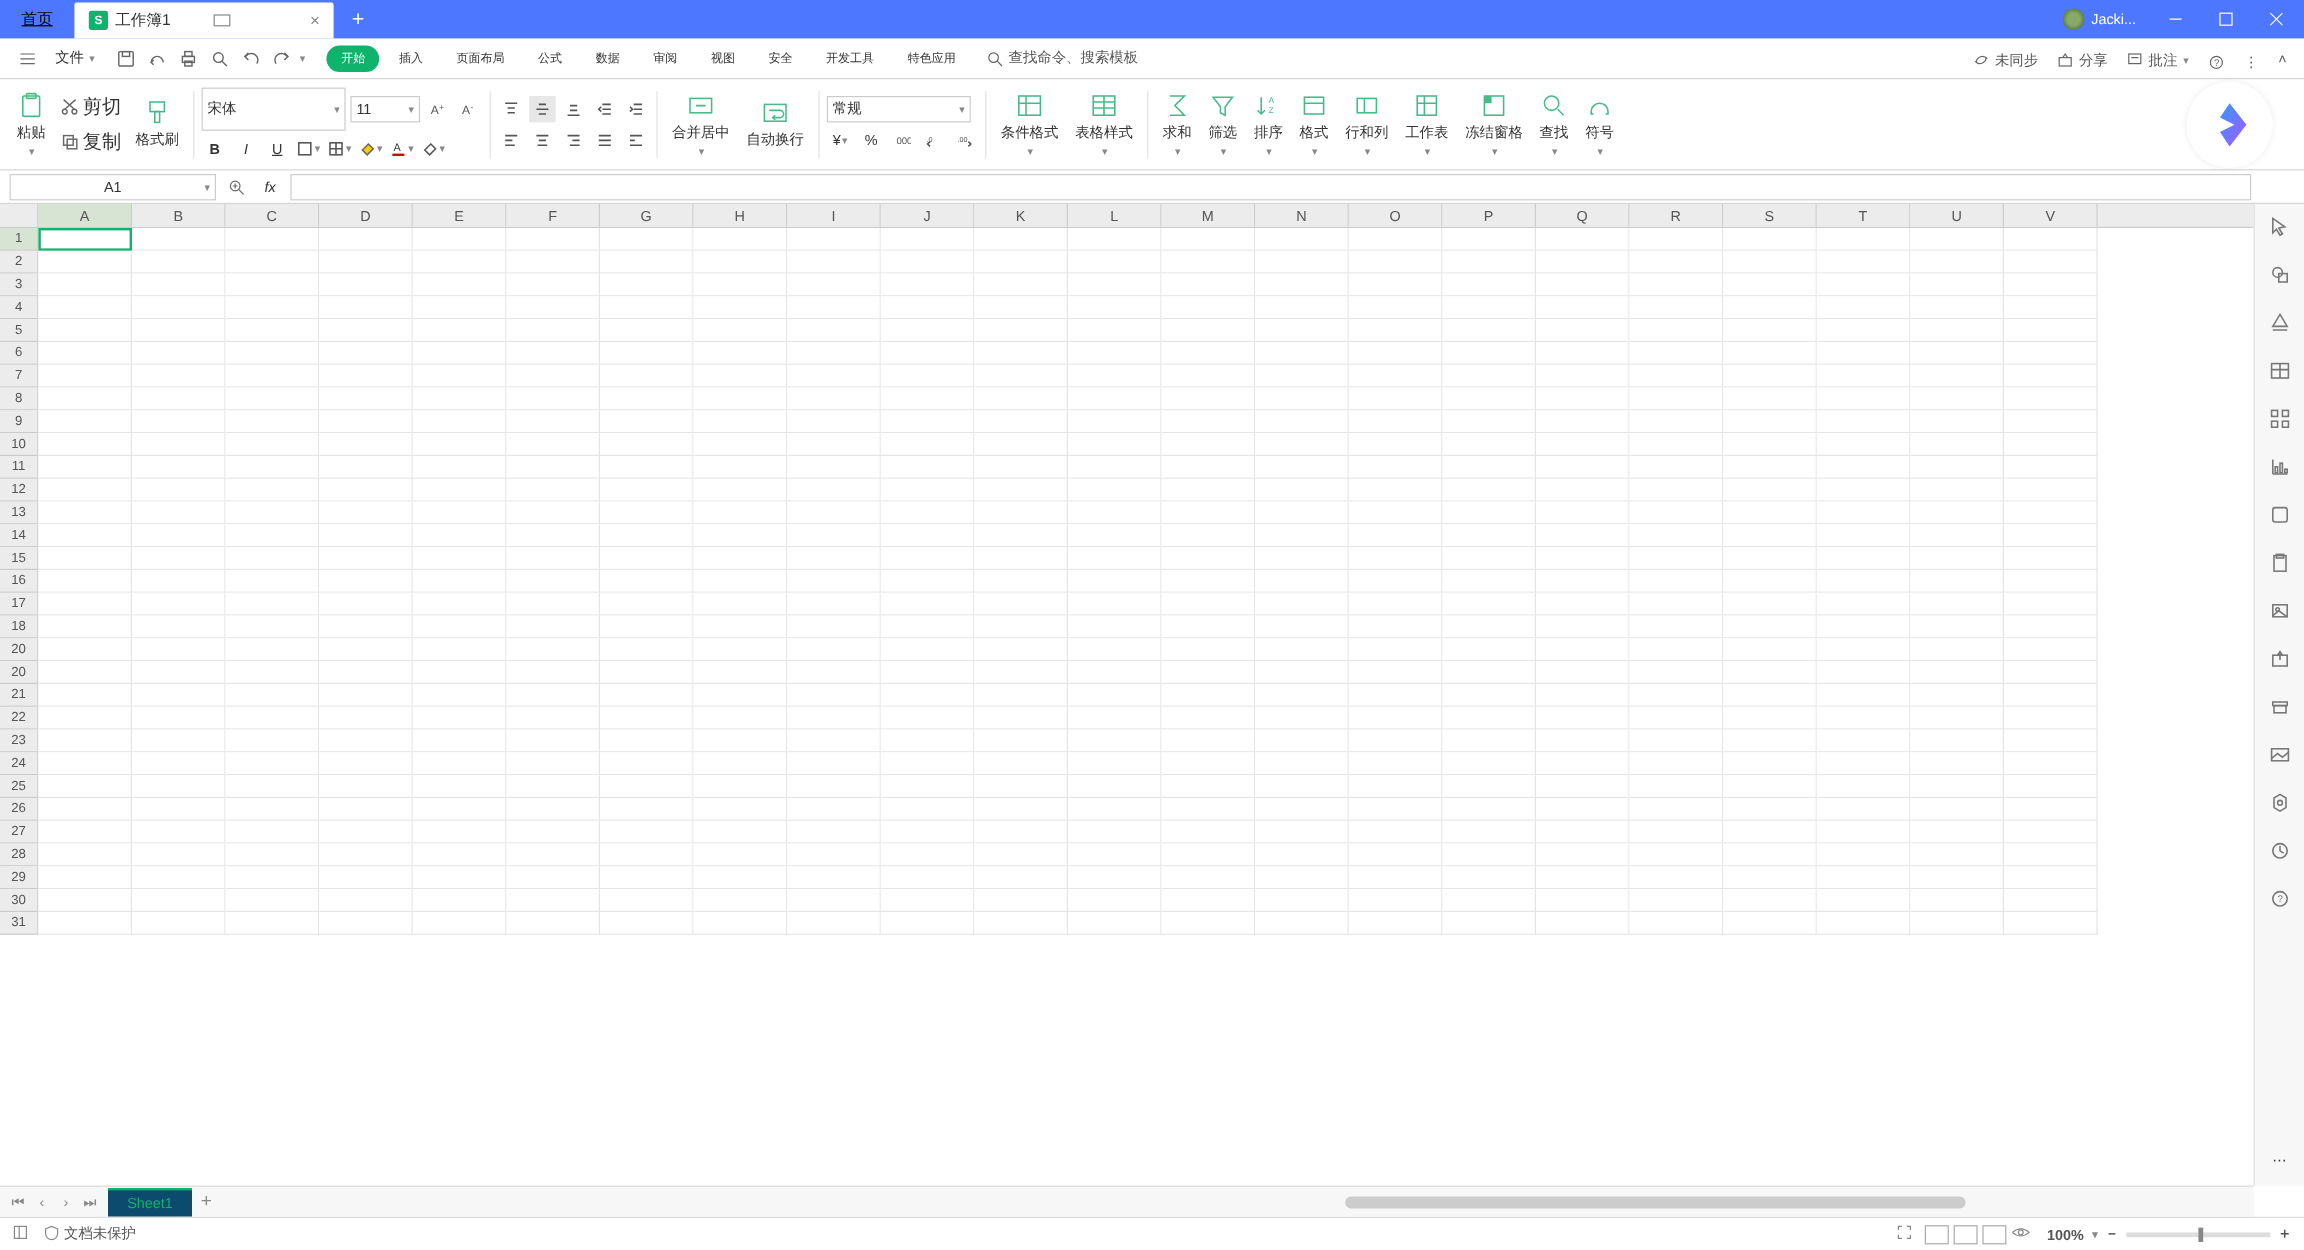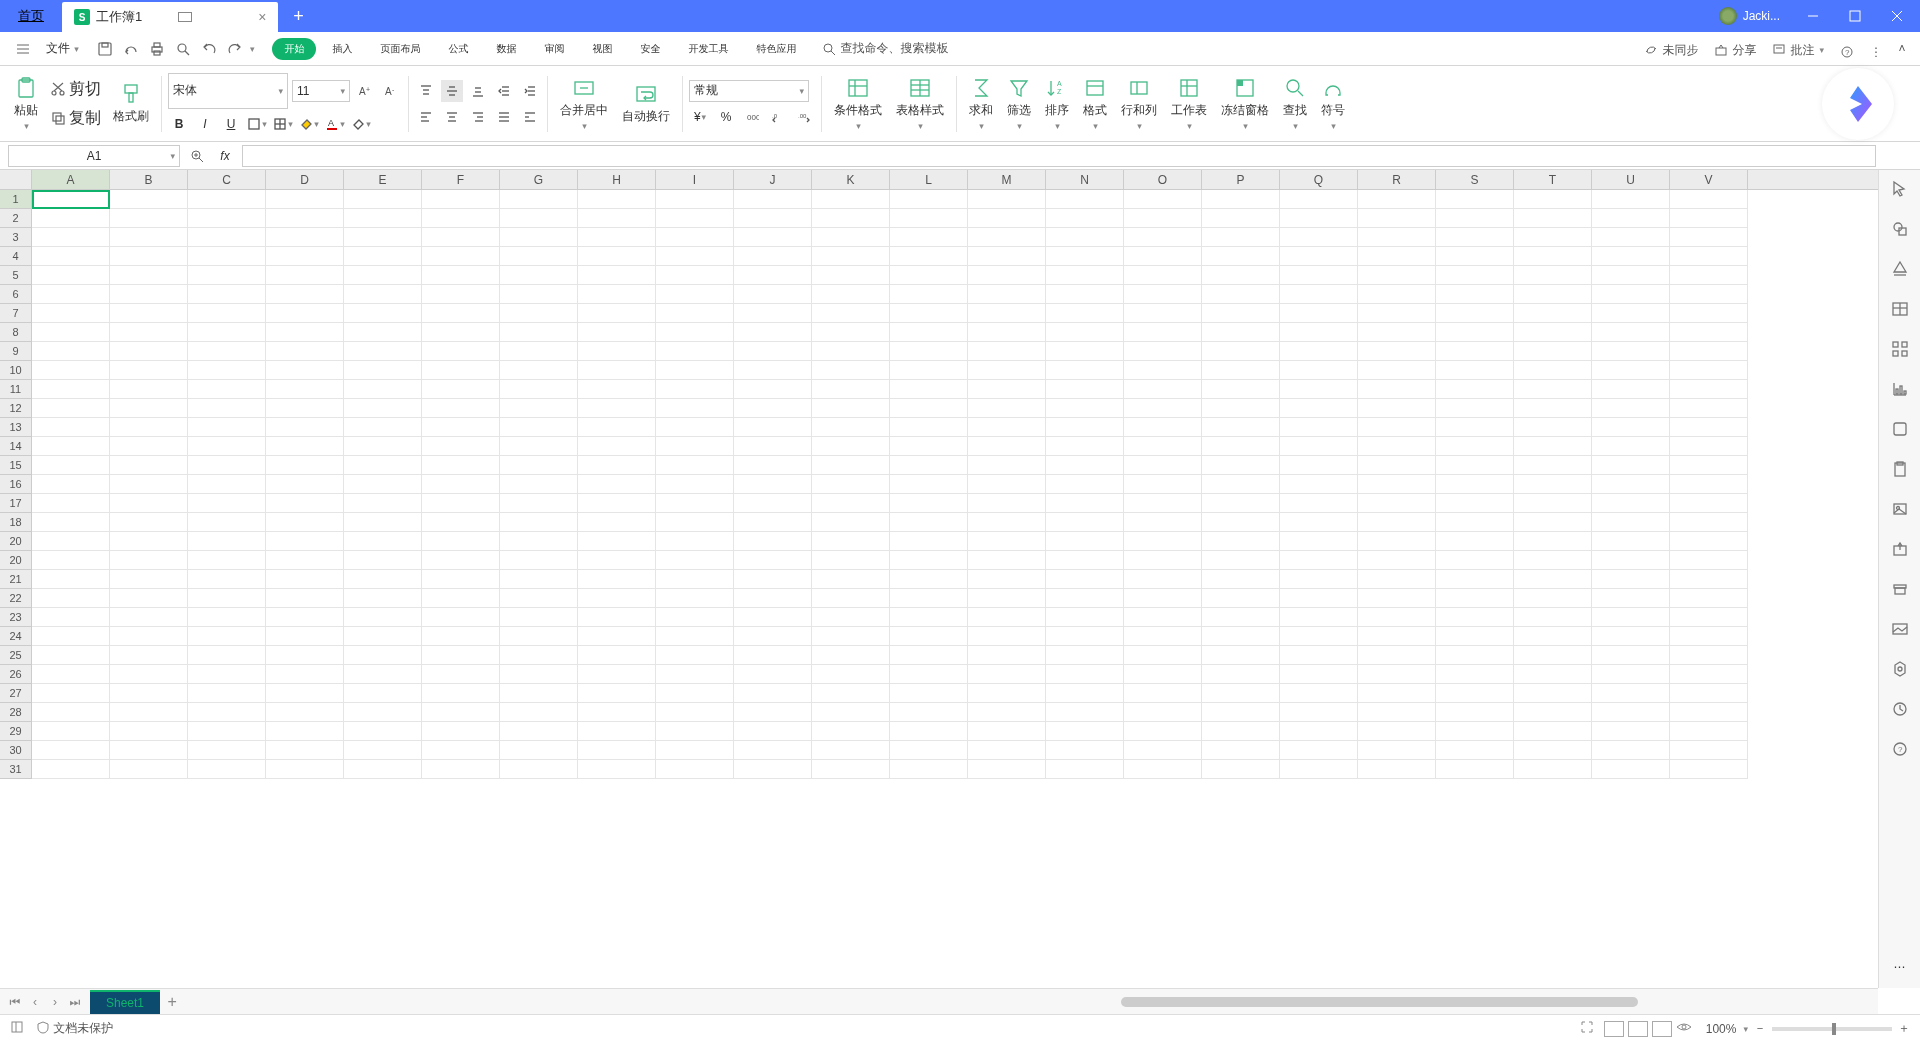--- a/index.html
+++ b/index.html
@@ -90,21 +90,21 @@
 .sheet-tab { padding: 4px 16px; background: #0c4a6e; border-top: 2px solid #0fb36b; color: #0fb36b; font-size: 12px; cursor: pointer; }
 .sheet-add { width: 24px; display: flex; align-items: center; justify-content: center; cursor: pointer; color: #888; font-size: 16px; }
 .hscroll { margin-left: auto; flex: 1; max-width: 760px; height: 14px; display: flex; align-items: center; margin-right: 12px; }
 .hscroll .thumb { width: 68%; height: 10px; background: #ccc; border-radius: 5px; margin-left: 2%; }
 
 
 .statusbar { position: absolute; left: 0; right: 0; bottom: 0; height: 28px; border-top: 1px solid #ddd; display: flex; align-items: center; padding: 0 10px; gap: 12px; background: #fff; font-size: 12px; color: #555; }
 .status-right { margin-left: auto; display: flex; align-items: center; gap: 10px; }
 .view-btns { display: flex; gap: 4px; }
 .view-btn { width: 20px; height: 16px; border: 1px solid #aaa; cursor: pointer; }
-.zoom { display: flex; align-items: center; gap: 6px; }
+.zoom { display: flex; align-items: center; gap: 6px; font-weight: bold; }
 .zoom-track { width: 120px; height: 4px; background: #ddd; position: relative; }
 .zoom-thumb { position: absolute; left: 50%; top: -4px; width: 4px; height: 12px; background: #888; }
 </style>
 </head>
 <body>
 
 <div class="titlebar">
   <div class="tab-home">首页</div>
   <div class="tab-doc">
     <span class="s-icon">S</span>

